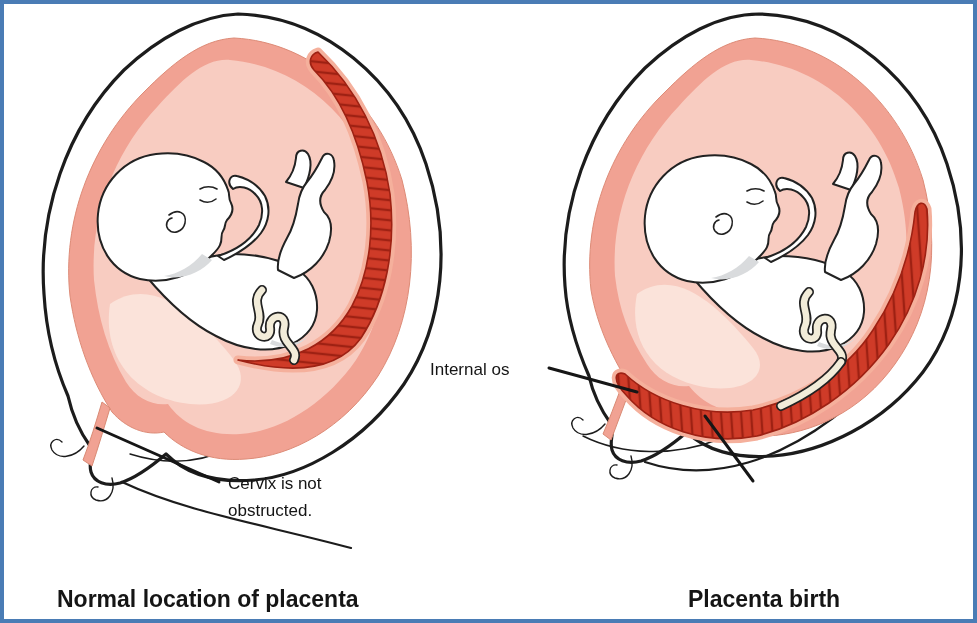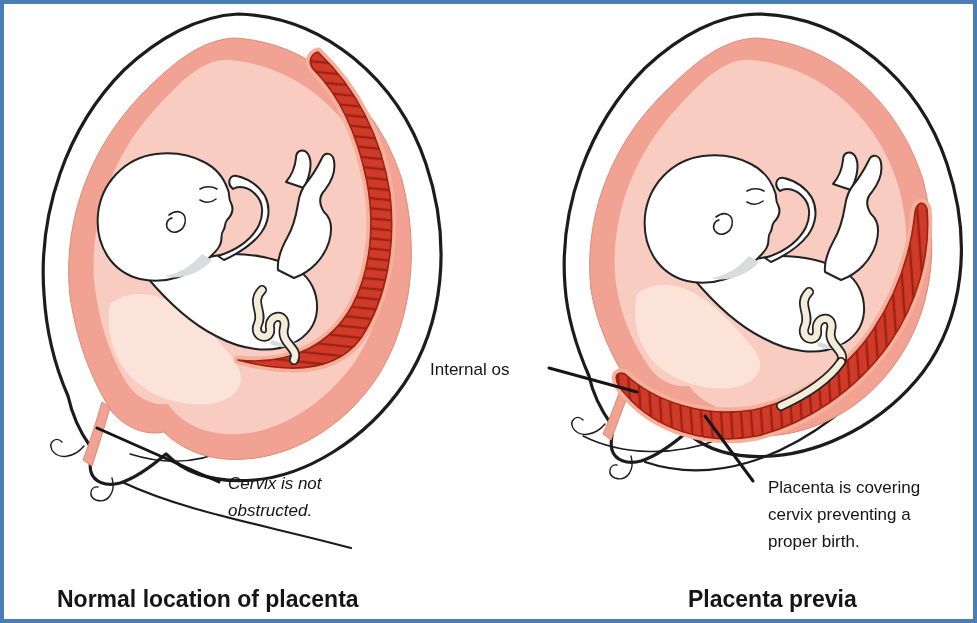--- a/index.html
+++ b/index.html
@@ -111,26 +111,23 @@
       <path class="plac" d="M 400,205 C 404,252 390,300 362,340 C 328,388 278,420 230,432 C 178,442 128,424 100,392 C 84,376 88,366 98,370 C 128,398 178,414 226,406 C 274,396 320,366 346,326 C 370,290 384,248 388,208 C 390,198 397,196 400,205 Z"></path>
       <path class="stria-v" d="M 400,205 C 404,252 390,300 362,340 C 328,388 278,420 230,432 C 178,442 128,424 100,392 C 84,376 88,366 98,370 C 128,398 178,414 226,406 C 274,396 320,366 346,326 C 370,290 384,248 388,208 C 390,198 397,196 400,205 Z"></path>
     </g>
     <use href="#fetus" transform="translate(26,2)"></use>
     <path class="cord-outline" d="M 314,358 C 300,378 276,392 254,402"></path>
     <path class="cord-fill" d="M 314,358 C 300,378 276,392 254,402"></path>
     <path class="leader" d="M 22,364 L 110,388"></path>
     <path class="leader" d="M 178,412 L 226,477"></path>
   </svg>
 
-  <div class="ann" style="left:224px;top:466px;font-style:italic;">Cervix is not
+  <div class="ann" style="left:224px;top:466px;">Cervix is not
 obstructed.</div>
 
   <div class="ann" style="left:426px;top:352px;">Internal os</div>
 
-  <div class="ann" style="left:764px;top:470px;">Placenta is covering
-cervix preventing a
-proper birth.</div>
 
   <div class="caption" style="left:53px;">Normal location of placenta</div>
 
-  <div class="caption" style="left:684px;">Placenta previa</div>
+  <div class="caption" style="left:684px;">Placenta birth</div>
 
 </div>
 
 </body></html>

